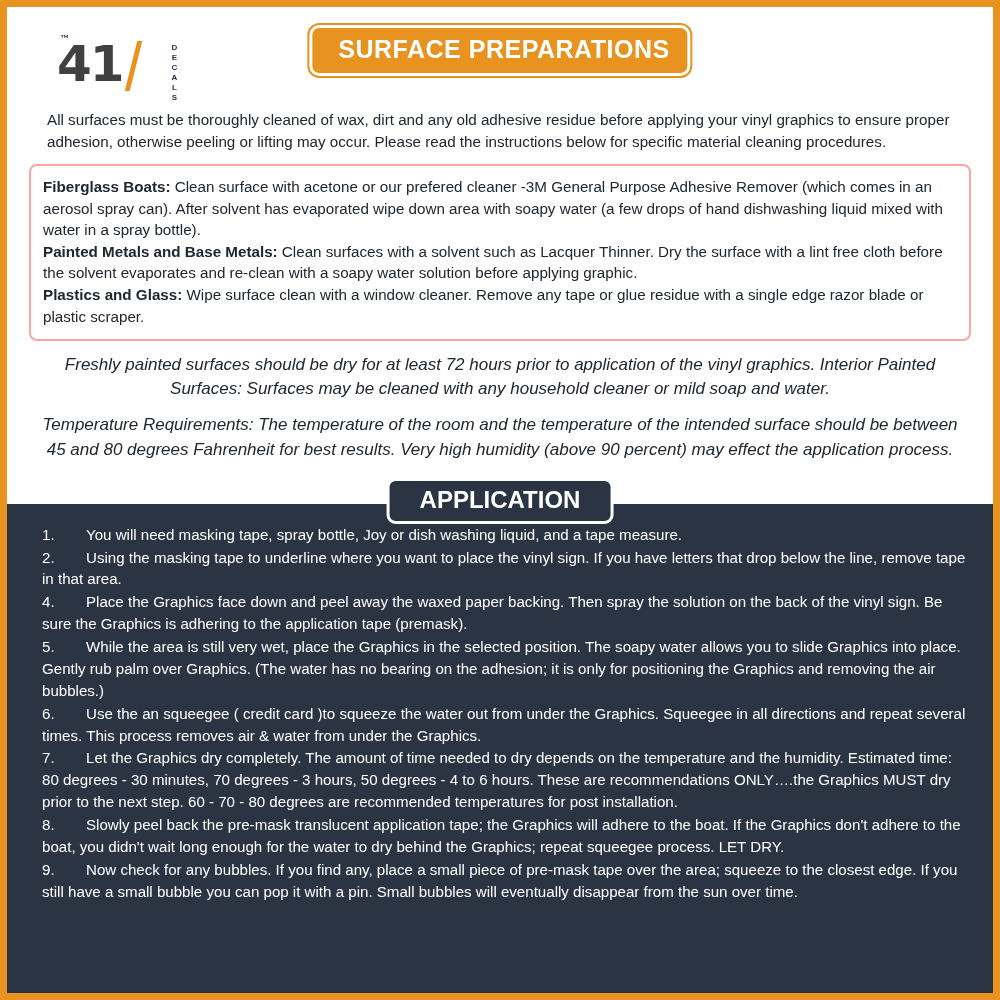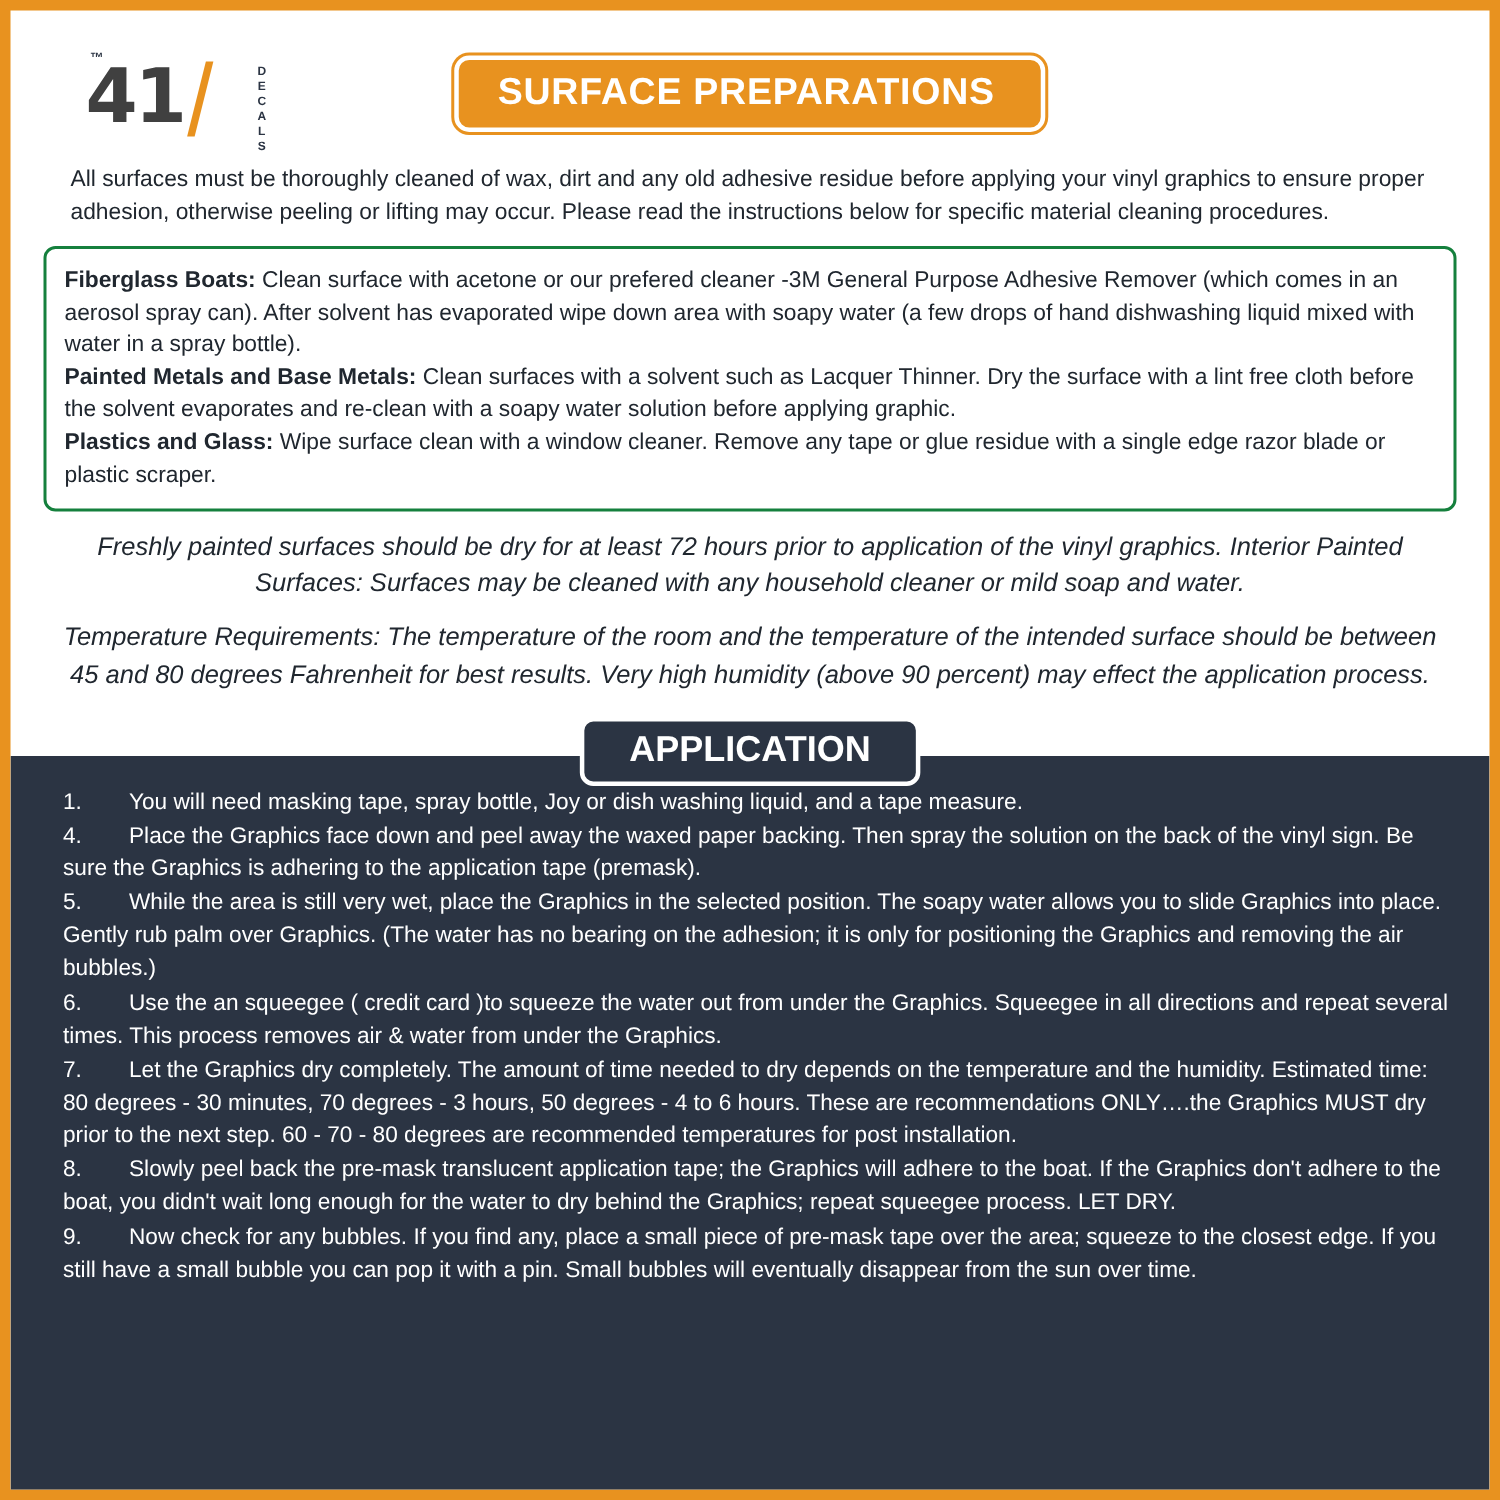--- a/index.html
+++ b/index.html
@@ -79,46 +79,46 @@
     width: 5px;
     height: 50px;
     background: #e8921f;
     transform: skewX(-14deg);
   }
 
   .title-pill {
     position: absolute;
     left: 50%;
     transform: translateX(-50%);
-    top: 16px;
+    top: 4px;
     background: #e8921f;
     border: 3px solid #ffffff;
     box-shadow: 0 0 0 2px #e8921f;
     border-radius: 10px;
     color: #ffffff;
     font-weight: bold;
     font-size: 25px;
     letter-spacing: 0.5px;
-    padding: 7px 31px 9px 26px;
+    padding: 7px 18px 9px 26px;
     white-space: nowrap;
   }
 
   
   .intro {
     margin: 10px 6px 0 22px;
     font-size: 15.2px;
     line-height: 1.42;
     color: #20272f;
     text-align: left;
   }
 
   
   .materials-box {
     margin: 12px 4px 0 4px;
-    border: 2px solid #15803d;
+    border: 2px solid #fca5a5;
     border-radius: 8px;
     padding: 10px 12px 12px 12px;
     font-size: 15.2px;
     line-height: 1.42;
     color: #20272f;
   }
   .materials-box p {
     margin: 0;
   }
   .materials-box b {
@@ -214,20 +214,21 @@
     </div>
 
     <p class="note">Freshly painted surfaces should be dry for at least 72 hours prior to application of the vinyl graphics. Interior Painted Surfaces: Surfaces may be cleaned with any household cleaner or mild soap and water.</p>
     <p class="note note-2">Temperature Requirements: The temperature of the room and the temperature of the intended surface should be between 45 and 80 degrees Fahrenheit for best results. Very high humidity (above 90 percent) may effect the application process.</p>
 
     <div class="app-wrap">
       <div class="app-pill">APPLICATION</div>
       <div class="app-panel">
         <div class="steps">
           <span class="step"><span class="num">1.</span><span>You will need masking tape, spray bottle, Joy or dish washing liquid, and a tape measure.</span></span>
+          <span class="step"><span class="num">2.</span><span>Using the masking tape to underline where you want to place the vinyl sign. If you have letters that drop below the line, remove tape in that area.</span></span>
           <span class="step"><span class="num">4.</span><span>Place the Graphics face down and peel away the waxed paper backing. Then spray the solution on the back of the vinyl sign. Be sure the Graphics is adhering to the application tape (premask).</span></span>
           <span class="step"><span class="num">5.</span><span>While the area is still very wet, place the Graphics in the selected position. The soapy water allows you to slide Graphics into place. Gently rub palm over Graphics. (The water has no bearing on the adhesion; it is only for positioning the Graphics and removing the air bubbles.)</span></span>
           <span class="step"><span class="num">6.</span><span>Use the an squeegee ( credit card )to squeeze the water out from under the Graphics. Squeegee in all directions and repeat several times. This process removes air &amp; water from under the Graphics.</span></span>
           <span class="step"><span class="num">7.</span><span>Let the Graphics dry completely. The amount of time needed to dry depends on the temperature and the humidity. Estimated time: 80 degrees - 30 minutes, 70 degrees - 3 hours, 50 degrees - 4 to 6 hours. These are recommendations ONLY….the Graphics MUST dry prior to the next step. 60 - 70 - 80 degrees are recommended temperatures for post installation.</span></span>
           <span class="step"><span class="num">8.</span><span>Slowly peel back the pre-mask translucent application tape; the Graphics will adhere to the boat. If the Graphics don't adhere to the boat, you didn't wait long enough for the water to dry behind the Graphics; repeat squeegee process. LET DRY.</span></span>
           <span class="step"><span class="num">9.</span><span>Now check for any bubbles. If you find any, place a small piece of pre-mask tape over the area; squeeze to the closest edge. If you still have a small bubble you can pop it with a pin. Small bubbles will eventually disappear from the sun over time.</span></span>
         </div>
       </div>
     </div>
 

